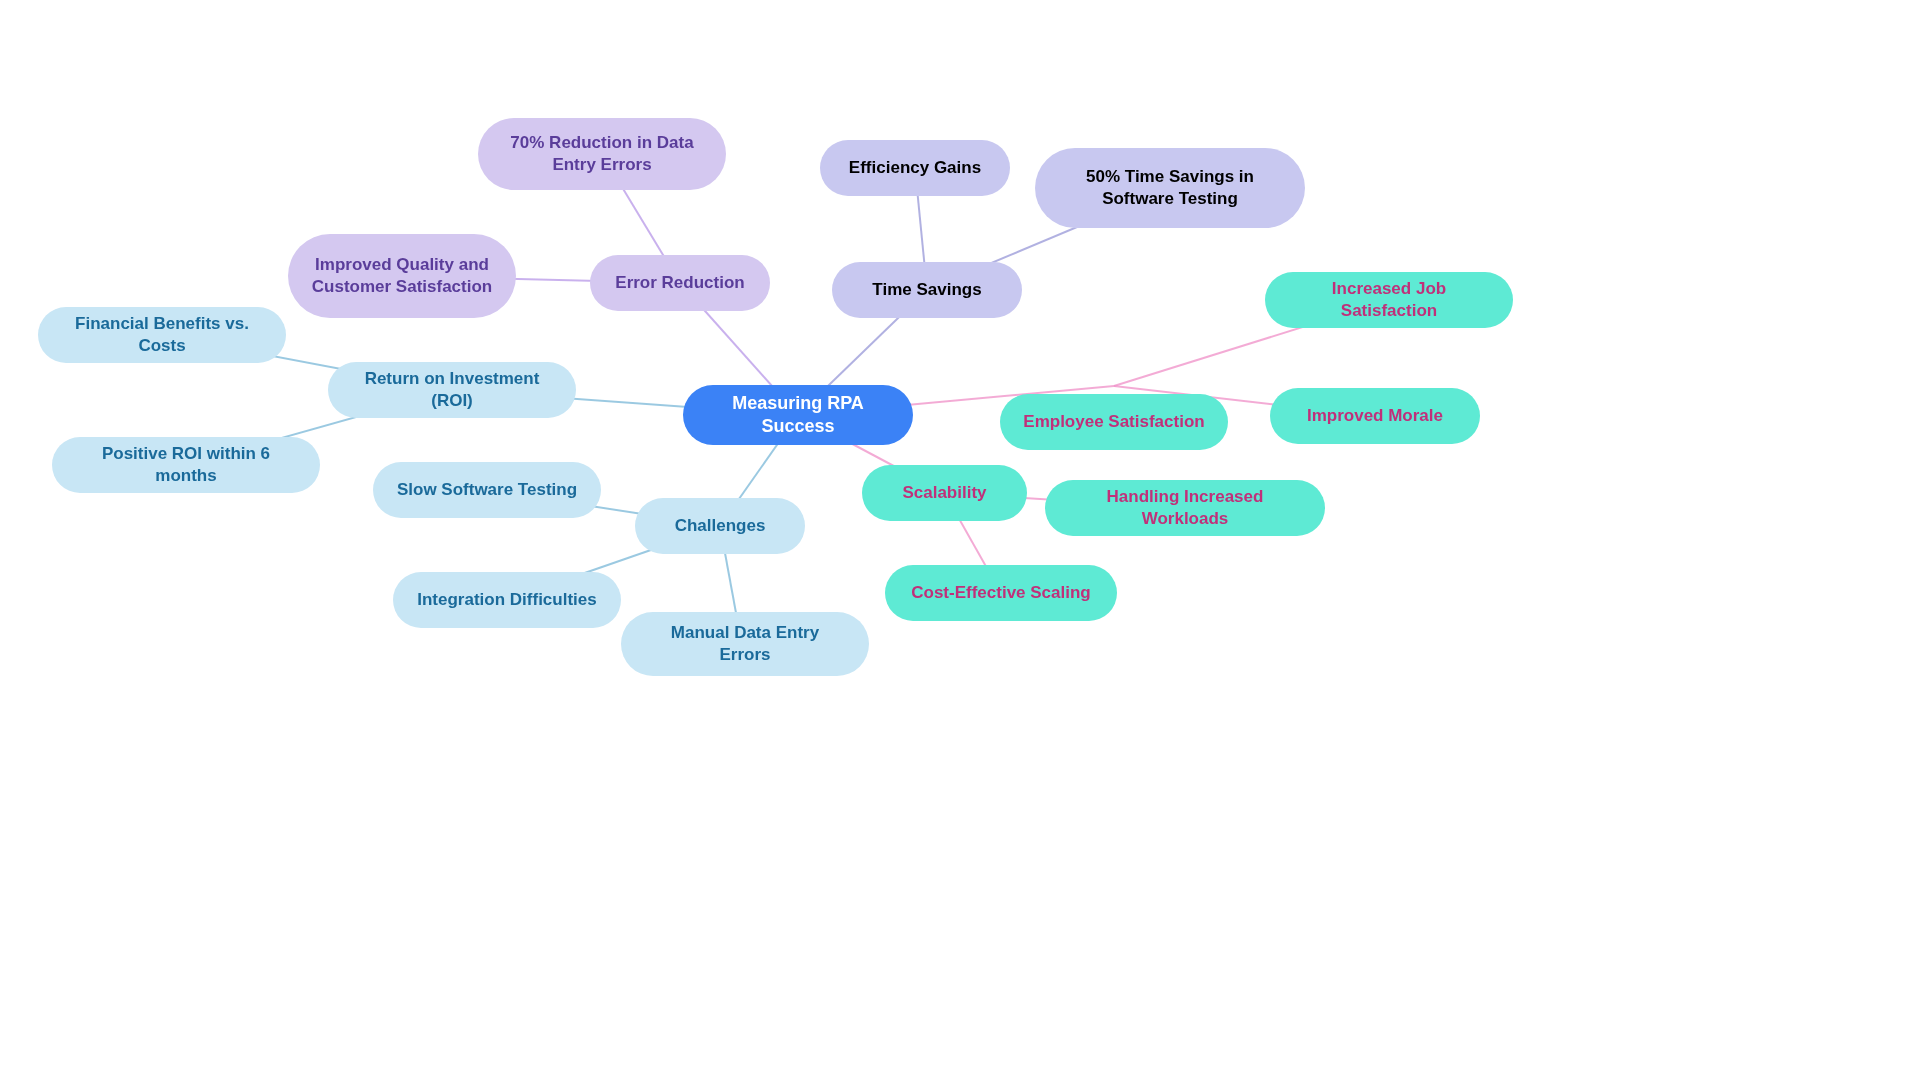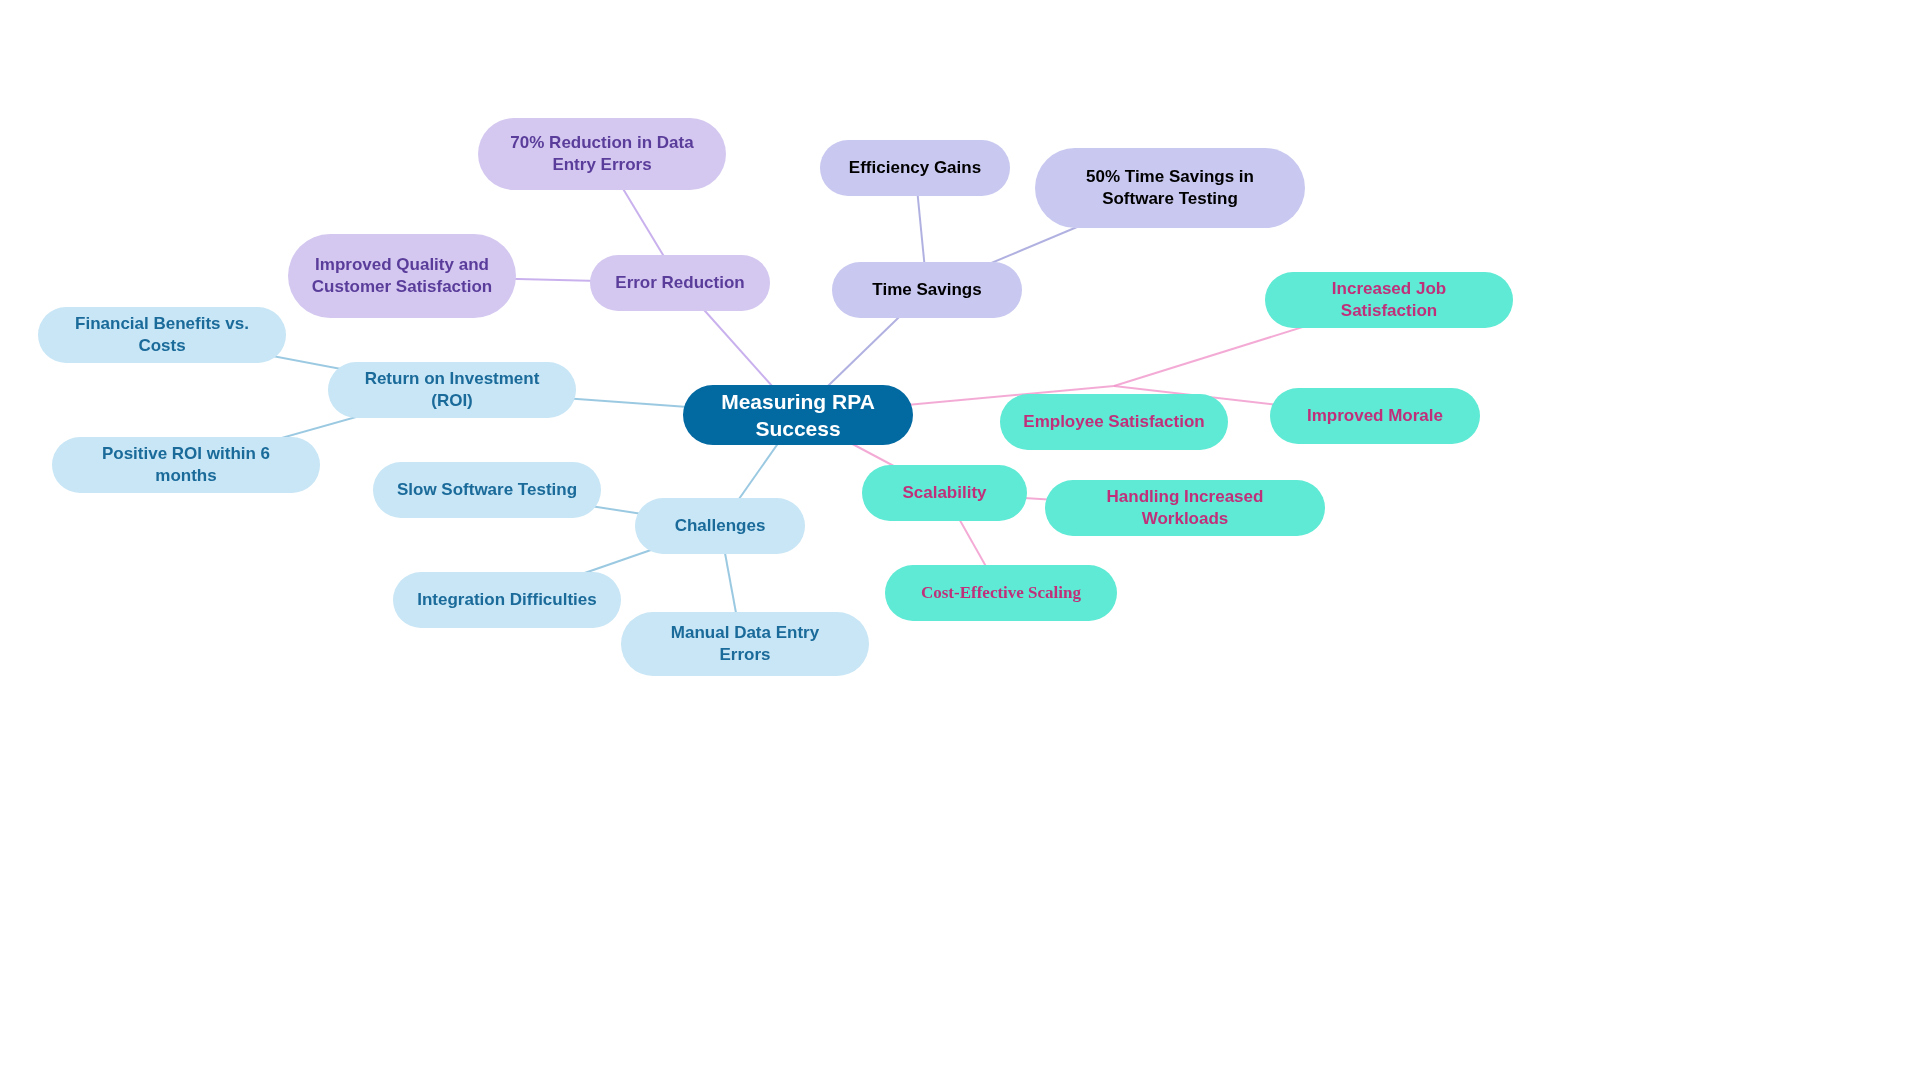--- a/index.html
+++ b/index.html
@@ -25,23 +25,23 @@
       display: flex;
       align-items: center;
       justify-content: center;
       text-align: center;
       font-weight: 600;
       z-index: 1;
       padding: 21px 22px;
       line-height: 1.3;
     }
     .node-center {
-      background: #0369a1;
+      background: #3b82f6;
       color: #ffffff;
-      font-size: 21px;
+      font-size: 18px;
       font-weight: 700;
       border-radius: 50px;
     }
     .node-blue-light {
       background: #c8e6f5;
       color: #1a6a9a;
       font-size: 17px;
     }
     .node-purple-light {
       background: #d4c8f0;
@@ -153,15 +153,15 @@
 </div>
 
 <div class="node node-pink-light" style="left:862px; top:465px; width:165px; height:56px;">
   <span>Scalability</span>
 </div>
 
 <div class="node node-pink-light" style="left:1045px; top:480px; width:280px; height:56px;">
   <span>Handling Increased Workloads</span>
 </div>
 
-<div class="node node-pink-light" style="left:885px; top:565px; width:232px; height:56px;font-family:Liberation Serif, serif;">
+<div class="node node-pink-light" style="left:885px; top:565px; width:232px; height:56px;">
   <span>Cost-Effective Scaling</span>
 </div>
 
 </body></html>

